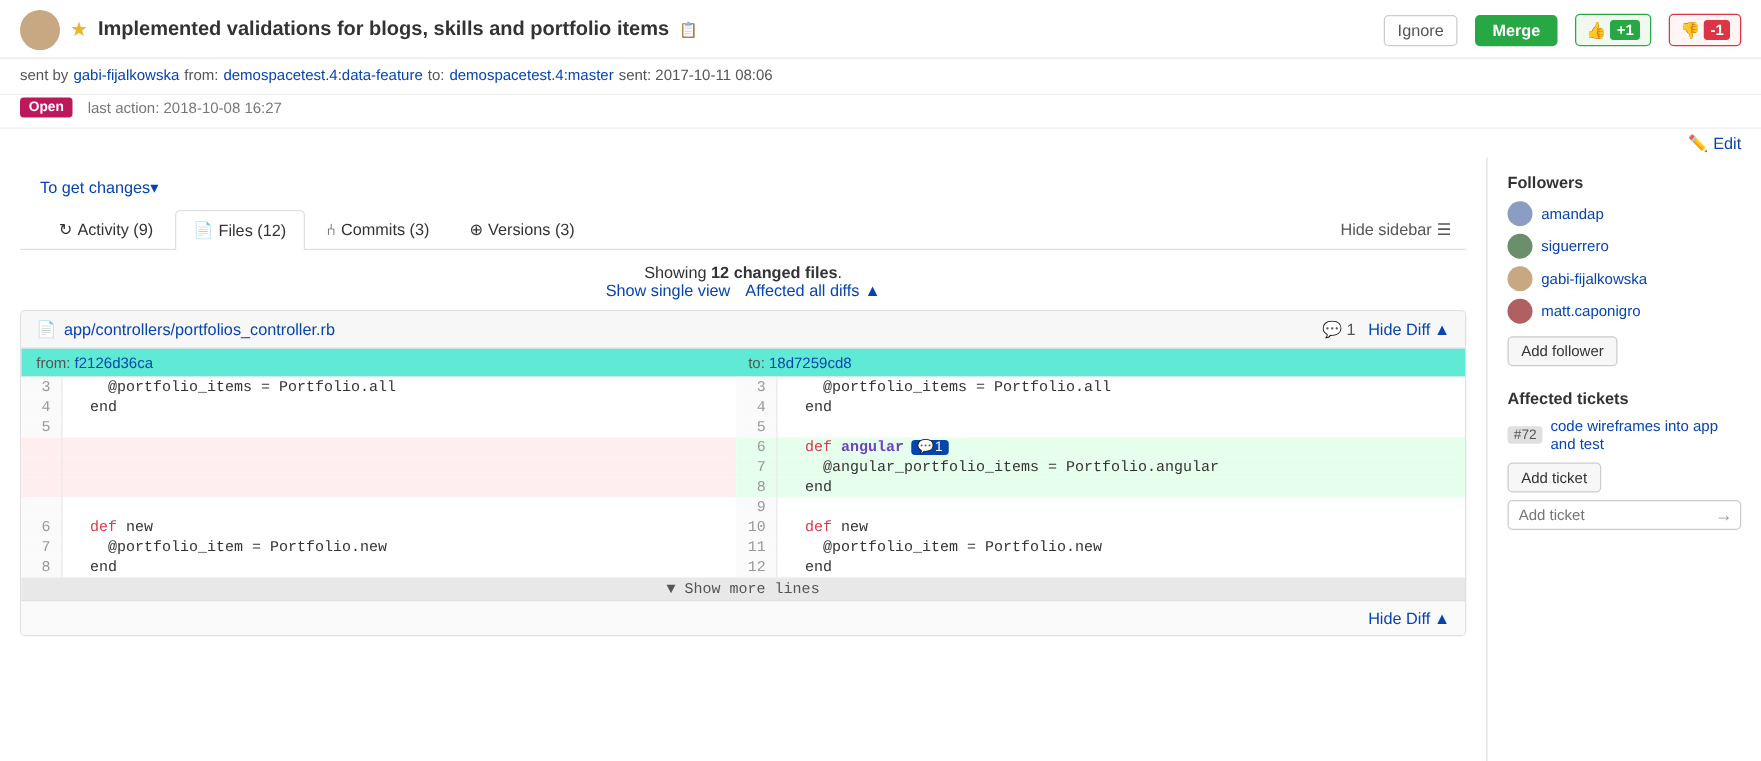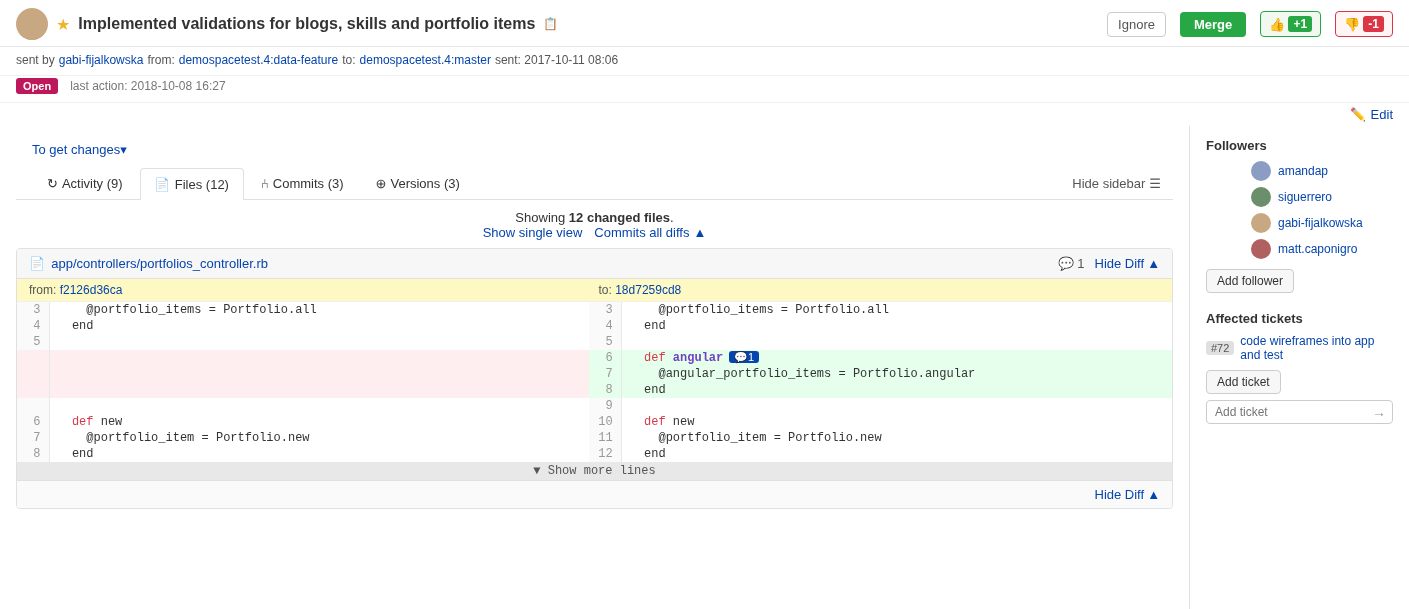--- a/index.html
+++ b/index.html
@@ -52,42 +52,42 @@
     
     .file-diff { border: 1px solid #e0e0e0; border-radius: 4px; margin-bottom: 16px; overflow: hidden; }
     .file-diff-header { background: #f7f7f7; padding: 7px 12px; display: flex; align-items: center; justify-content: space-between; border-bottom: 1px solid #e0e0e0; }
     .file-path { display: flex; align-items: center; gap: 6px; font-size: 13px; color: #333; }
     .file-path a { color: #0645ad; text-decoration: none; }
     .file-diff-actions { display: flex; align-items: center; gap: 10px; color: #555; font-size: 13px; }
     .comment-count { display: flex; align-items: center; gap: 3px; color: #555; }
     .hide-diff-btn { color: #0645ad; cursor: pointer; background: none; border: none; font-size: 13px; display: flex; align-items: center; gap: 3px; }
 
     
-    .diff-from-to { display: flex; padding: 4px 12px; font-size: 12px; color: #555; background: #fef9c3; border-bottom: 1px solid #f0f0f0; align-items: flex-end; }
+    .diff-from-to { display: flex; padding: 4px 12px; font-size: 12px; color: #555; background: #5eead4; border-bottom: 1px solid #f0f0f0; align-items: flex-end; }
     .diff-from { flex: 1; }
     .diff-to { flex: 1; padding-left: 8px; }
     .diff-from a, .diff-to a { color: #0645ad; text-decoration: none; }
 
     
     .diff-table { width: 100%; border-collapse: collapse; font-family: 'SFMono-Regular', Consolas, 'Liberation Mono', Menlo, monospace; font-size: 12px; }
     .diff-table td { padding: 1px 8px; vertical-align: top; white-space: pre; }
     .diff-line-num { width: 40px; color: #999; text-align: right; border-right: 1px solid #e8e8e8; padding-right: 8px; user-select: none; background: #fafafa; min-width: 32px; }
     .diff-code { width: 50%; }
     .diff-separator { background: #e8e8e8; color: #555; text-align: center; cursor: pointer; }
     .diff-separator td { padding: 2px 8px; font-size: 12px; color: #555; }
     .diff-removed { background: #ffeef0; }
     .diff-added { background: #e6ffed; }
     .diff-neutral { background: #fff; }
     .comment-bubble { background: #0645ad; color: #fff; border-radius: 3px; padding: 0 5px; font-size: 11px; margin-left: 6px; font-family: sans-serif; }
 
     
     .sidebar-section { margin-bottom: 18px; }
     .sidebar-section h4 { font-size: 13px; font-weight: 600; color: #333; margin-bottom: 8px; }
     .follower-list { list-style: none; }
-    .follower-item { display: flex; align-items: center; gap: 7px; margin-bottom: 6px; margin-left: 45px; }
+    .follower-item { display: flex; align-items: center; gap: 7px; margin-bottom: 6px; }
     .follower-avatar { width: 20px; height: 20px; border-radius: 50%; flex-shrink: 0; }
     .follower-name { color: #0645ad; font-size: 12px; text-decoration: none; }
     .add-follower-btn { border: 1px solid #ccc; background: #f7f7f7; color: #333; padding: 4px 10px; border-radius: 4px; font-size: 12px; cursor: pointer; margin-top: 4px; }
     .ticket-item { display: flex; align-items: center; gap: 6px; margin-bottom: 6px; }
     .ticket-number { background: #e0e0e0; color: #555; border-radius: 3px; padding: 1px 5px; font-size: 11px; }
     .ticket-link { color: #0645ad; font-size: 12px; text-decoration: none; }
     .add-ticket-btn { border: 1px solid #ccc; background: #f7f7f7; color: #333; padding: 4px 10px; border-radius: 4px; font-size: 12px; cursor: pointer; margin-top: 2px; margin-bottom: 6px; }
     .add-ticket-input { width: 100%; border: 1px solid #ccc; border-radius: 4px; padding: 4px 8px; font-size: 12px; color: #555; }
     .add-ticket-input-wrap { position: relative; display: flex; align-items: center; }
     .add-ticket-input-arrow { position: absolute; right: 7px; color: #999; font-size: 14px; }
@@ -176,21 +176,21 @@
       </button>
     </div>
 
     <div class="diff-summary">
       <span>
         Showing <strong>12 changed files</strong>.
       </span>
       <div class="diff-actions">
         <button class="show-single-view">Show single view</button>
         <button class="collapse-diffs">
-          <span>Commits all diffs</span>
+          <span>Affected all diffs</span>
           <span>▲</span>
         </button>
       </div>
     </div>
 
     <div class="file-diff">
       <div class="file-diff-header">
         <div class="file-path">
           <span>📄</span>
           <a href="#">app/controllers/portfolios_controller.rb</a>

